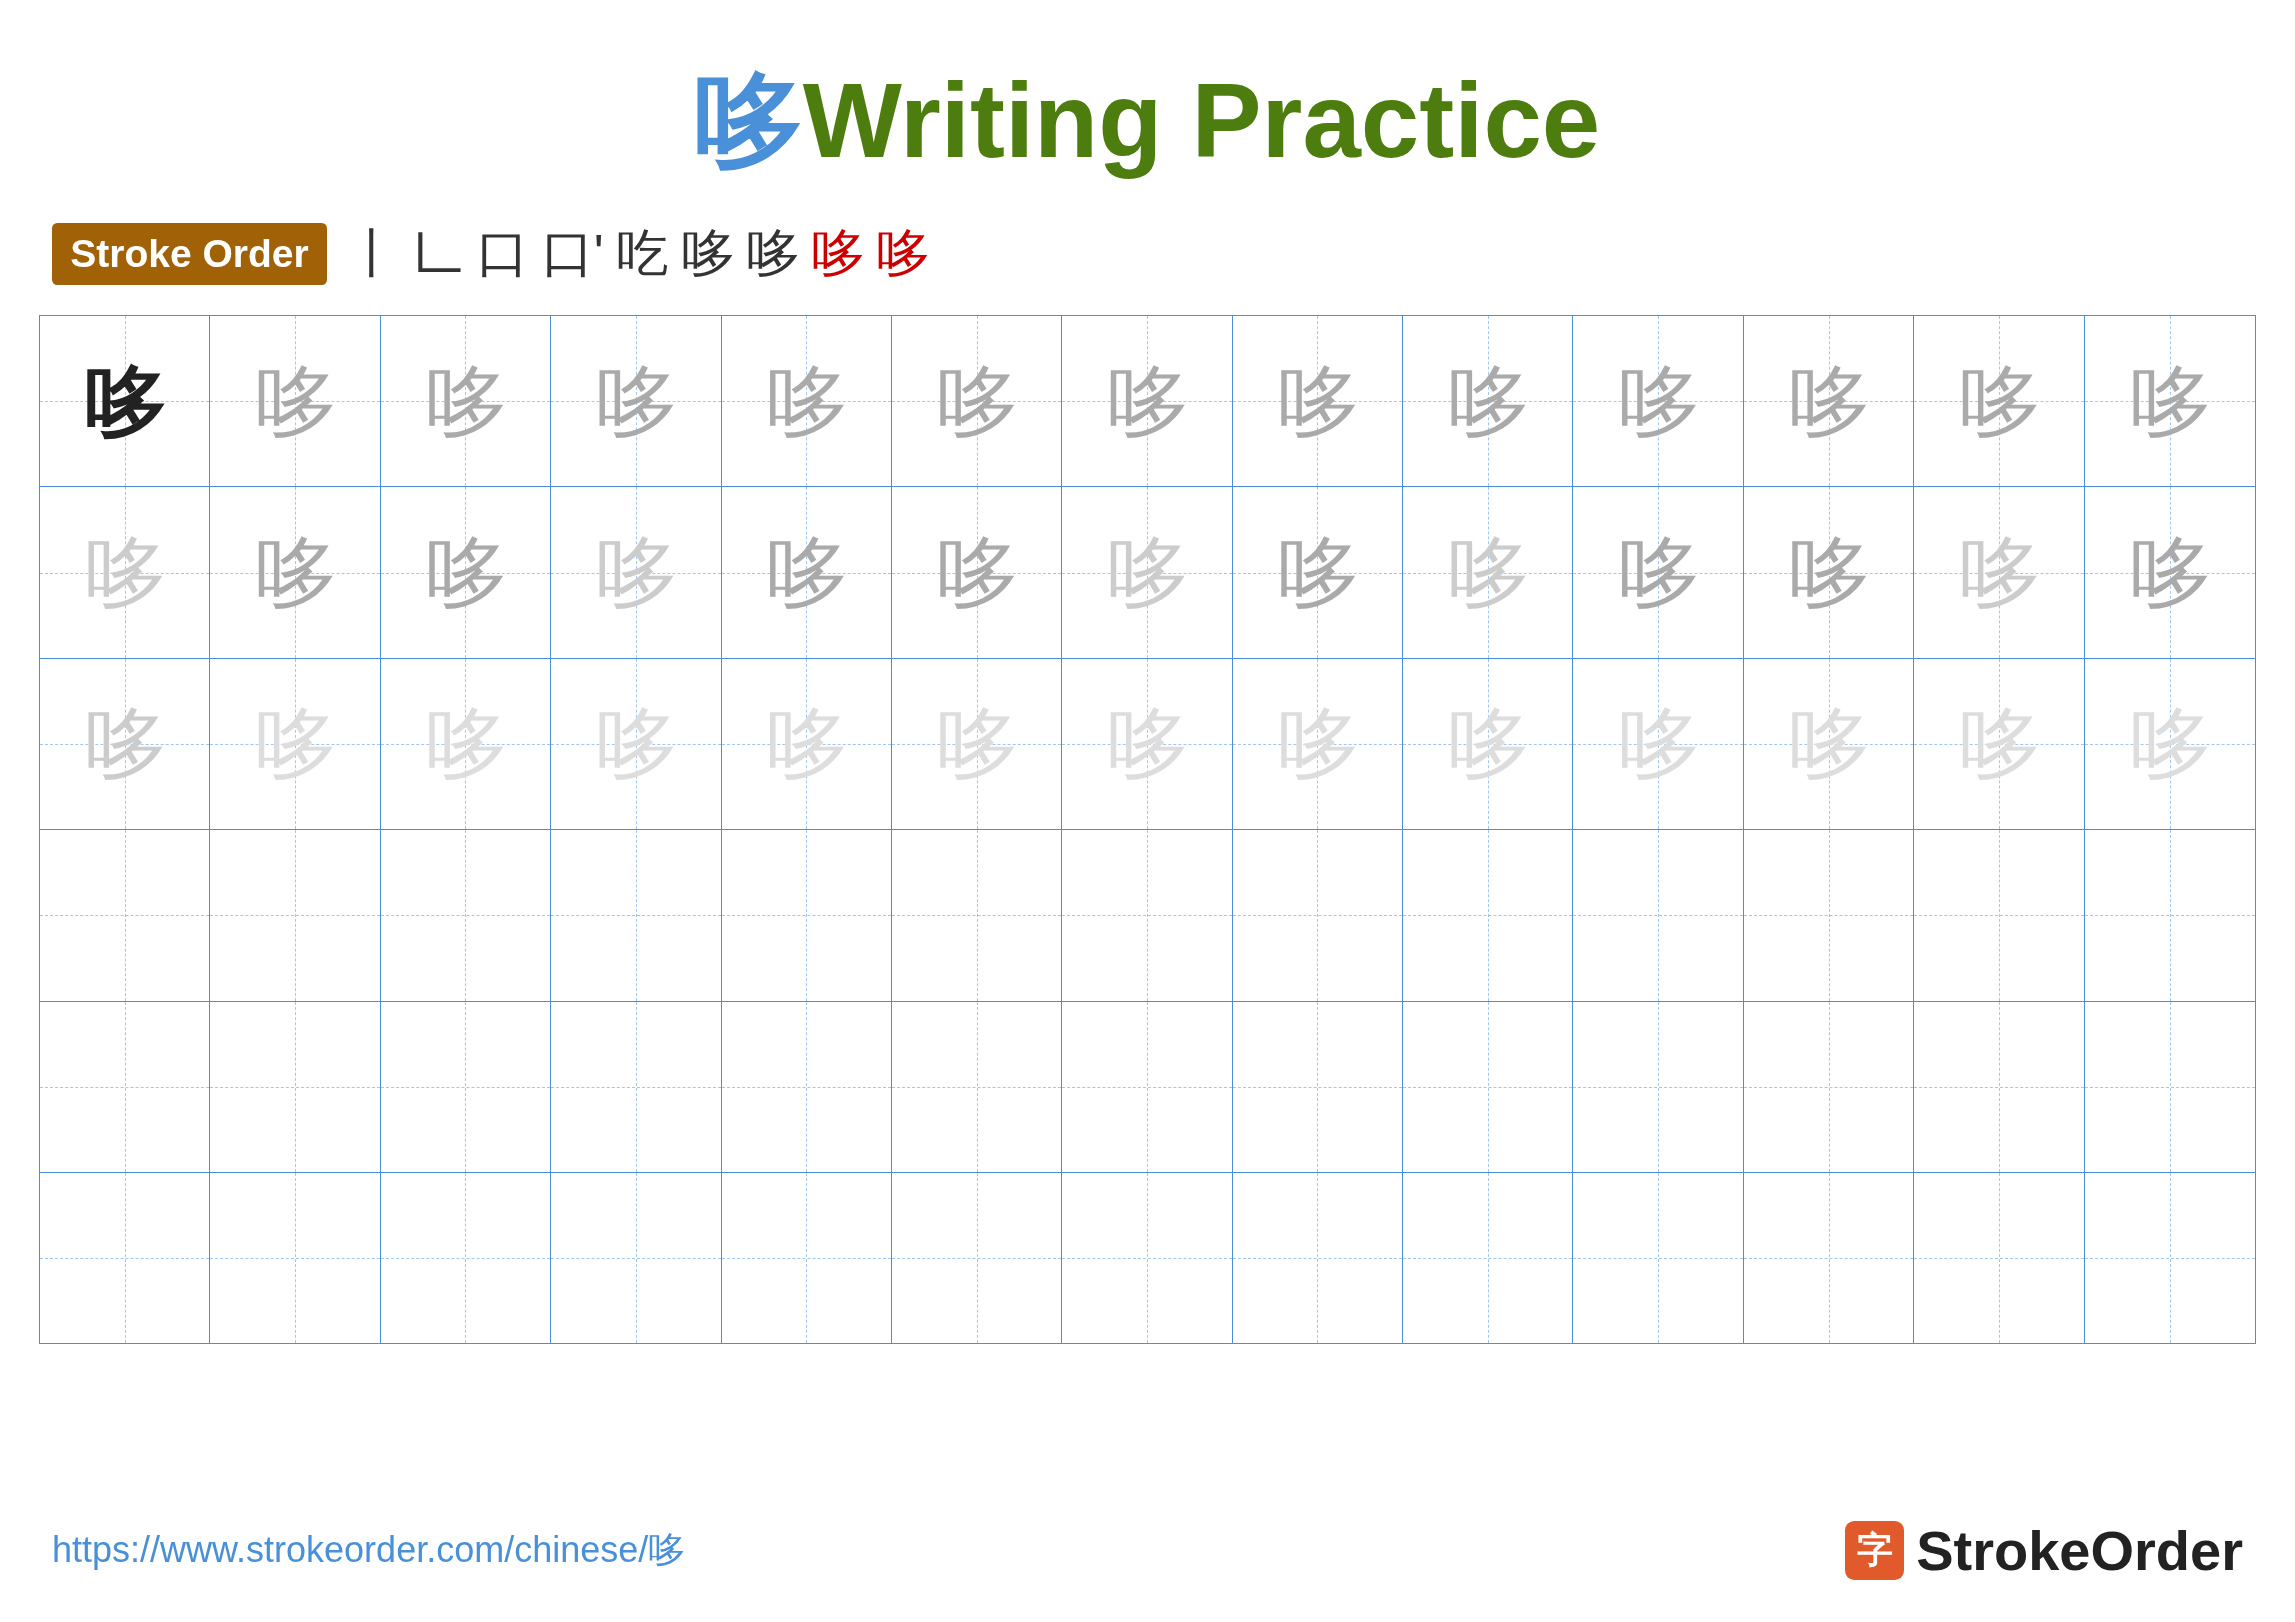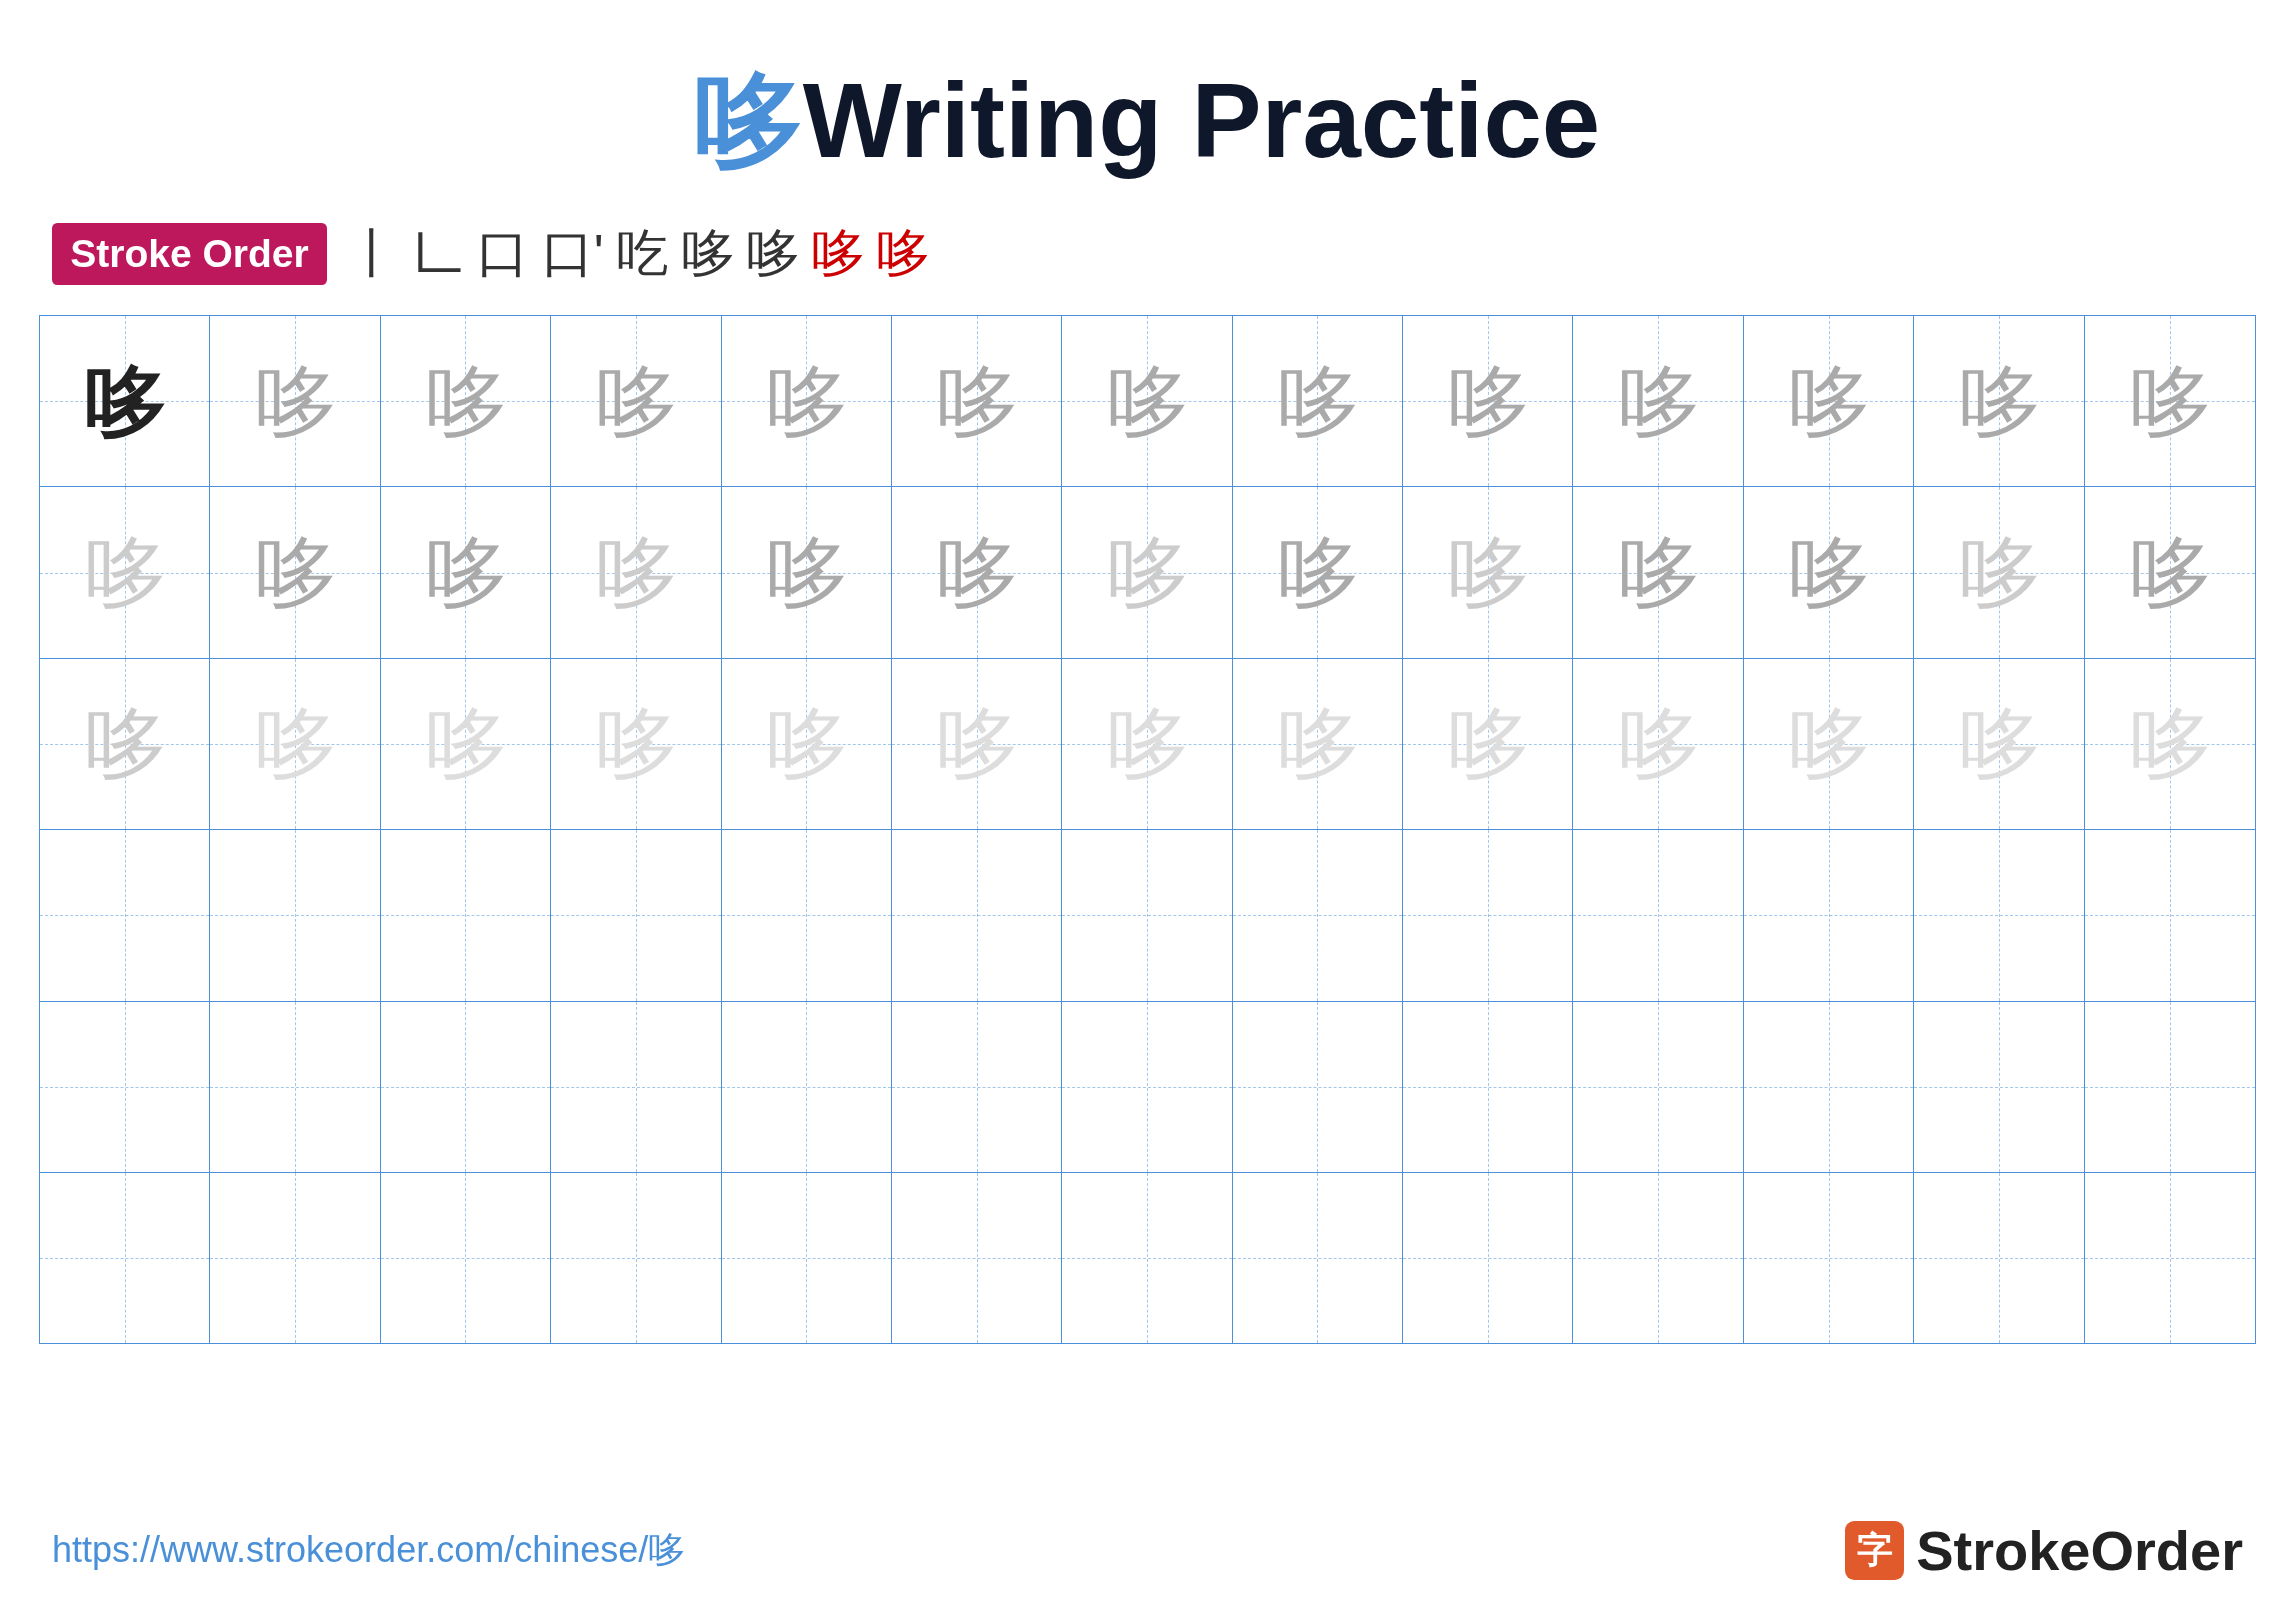--- a/index.html
+++ b/index.html
@@ -16,34 +16,34 @@
       text-align: center;
       padding-top: 52px;
       margin-bottom: 26px;
     }
     .page-title .char {
       color: #4a90d9;
       font-size: 105px;
       font-weight: bold;
     }
     .page-title .text {
-      color: #0f172a;
+      color: #4d7c0f;
       font-size: 105px;
       font-weight: bold;
     }
 
     .stroke-order-row {
       display: flex;
       align-items: center;
       padding-left: 52px;
       margin-bottom: 26px;
       gap: 19.6px;
     }
     .stroke-order-badge {
-      background: #be185d;
+      background: #a16207;
       color: white;
       font-size: 39px;
       font-weight: bold;
       padding: 9.2px 18.3px;
       border-radius: 5.2px;
       white-space: nowrap;
     }
     .stroke-sequence {
       display: flex;
       align-items: center;

